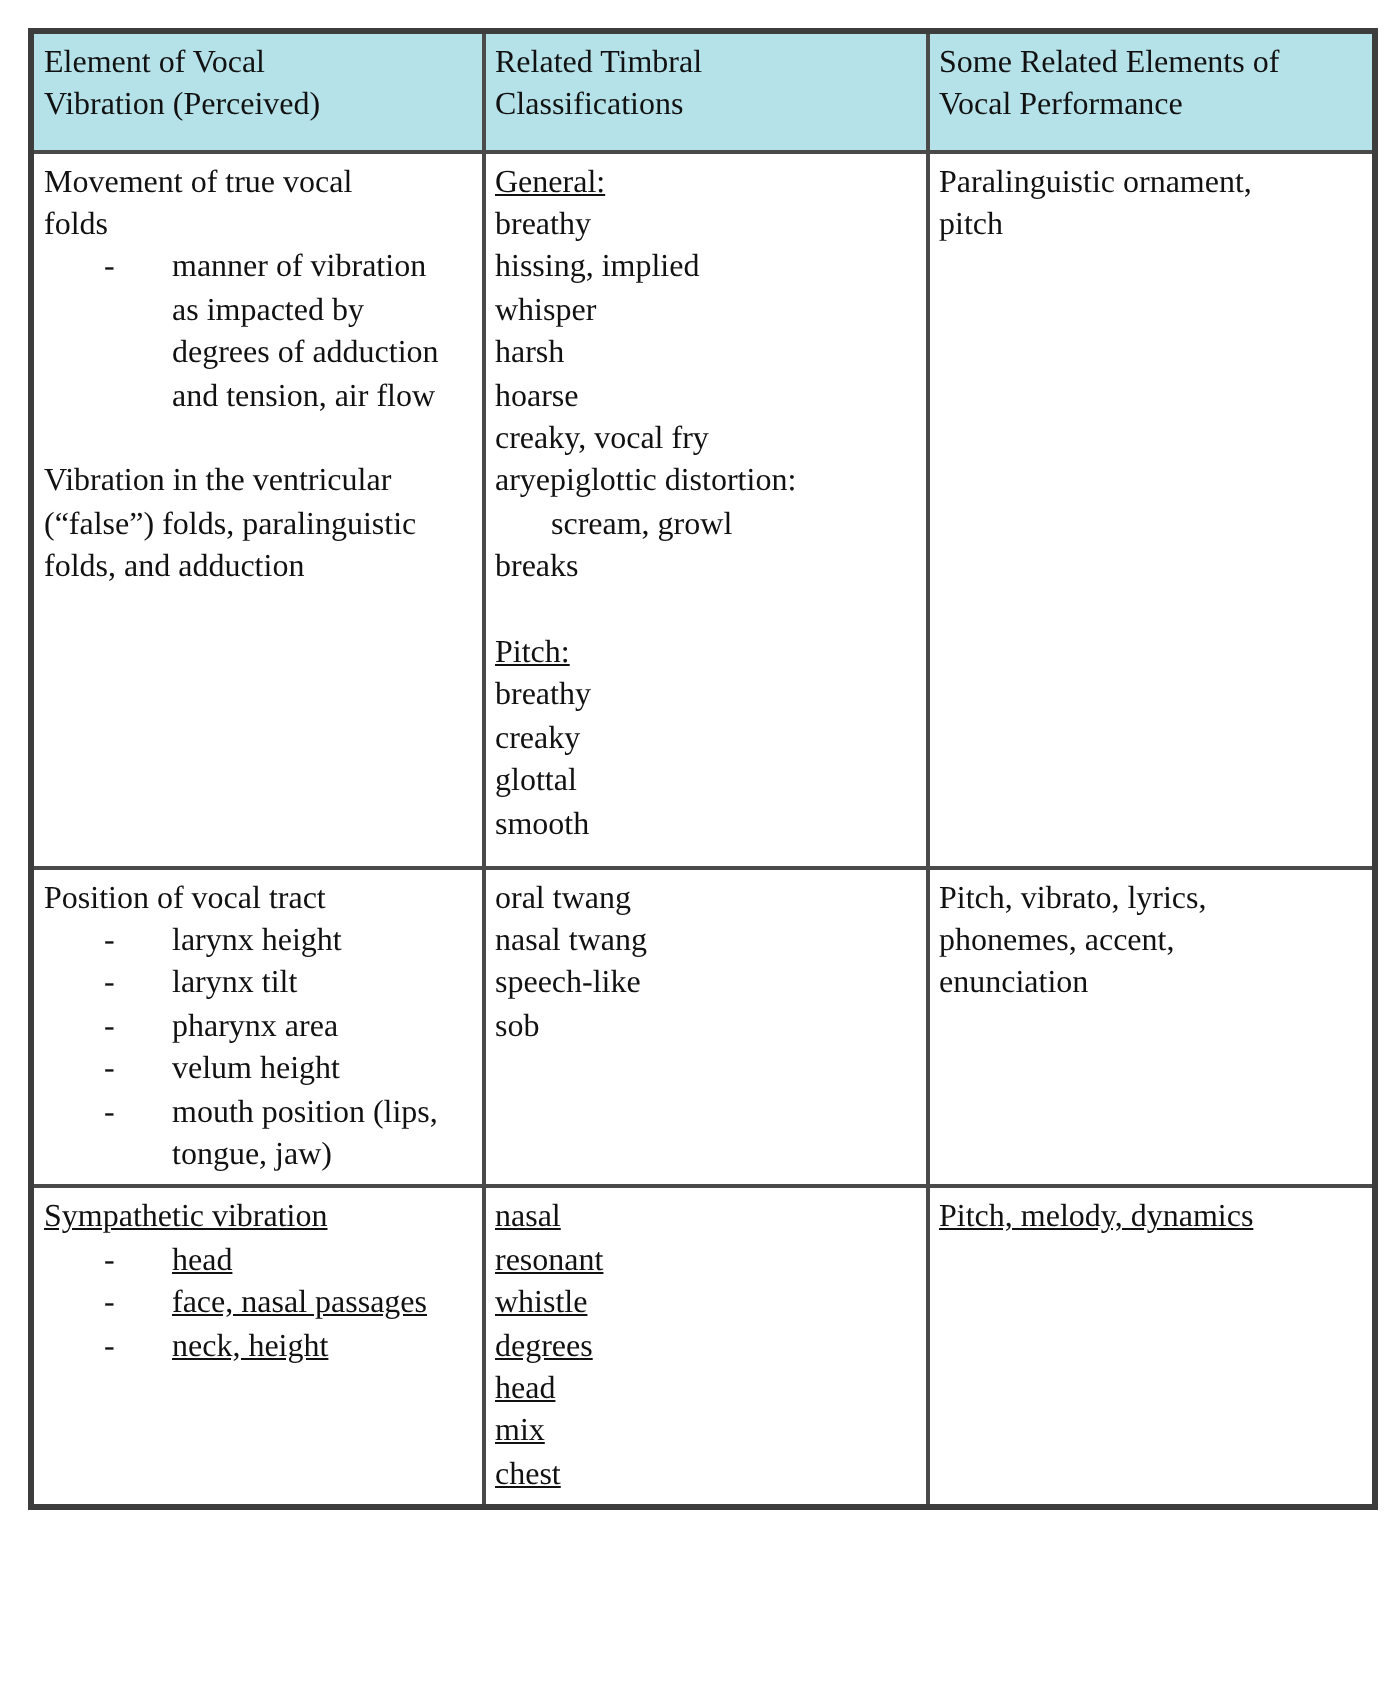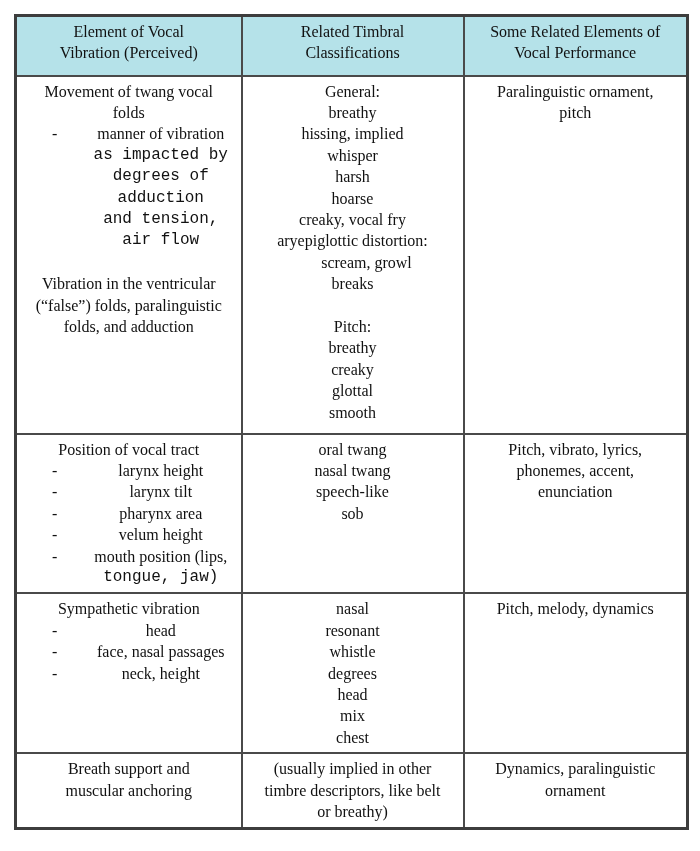--- a/index.html
+++ b/index.html
@@ -22,38 +22,38 @@
   table.vocab{
     border-collapse:collapse;
     table-layout:fixed;
     width:672px;
     border:3px solid var(--border-outer);
   }
   col.c1{width:226px;} col.c2{width:222px;} col.c3{width:224px;}
   th,td{
     border:2px solid var(--border-inner);
     vertical-align:top;
-    text-align:center;
+    text-align:left;
     padding:4px 5px 4px 5px;
     font-size:16px;
     line-height:21.4px;
     font-weight:normal;
   }
   thead tr{height:60px;}
   thead th{background:var(--header-bg);}
   tbody tr.r1{height:358px;}
   tbody tr.r2{height:155px;}
-  tbody tr.r3{height:128px;}
+  tbody tr.r3{height:128px;text-decoration:underline;}
   tbody tr.r4{height:75px;}
   .blk{min-height:21.4px;}
   .blk.blank{height:21.4px;}
-  .blk.u{}
+  .blk.u{text-decoration:underline;}
   .blk.bullet{position:relative;padding-left:64px;}
   .blk.bullet .marker{position:absolute;left:30px;top:0;}
-  .blk.bcont{padding-left:64px;font-family:Liberation Mono, monospace;}
+  .blk.bcont{padding-left:64px;}
   .blk.ind{padding-left:28px;}
 </style>
 </head>
 <body>
 
 <div class="page">
   <table class="vocab">
     <colgroup>
       <col class="c1">
         <col class="c2">
@@ -71,21 +71,21 @@
           </th>
           <th>
             <div class="blk text">Some Related Elements of</div>
             <div class="blk text">Vocal Performance</div>
           </th>
         </tr>
     </thead>
     <tbody id="tbody">
         <tr class="r1">
           <td>
-            <div class="blk text">Movement of twang vocal</div>
+            <div class="blk text">Movement of true vocal</div>
             <div class="blk text">folds</div>
             <div class="blk bullet"><span class="marker">-</span><span>manner of vibration</span></div>
             <div class="blk bcont">as impacted by</div>
             <div class="blk bcont">degrees of adduction</div>
             <div class="blk bcont">and tension, air flow</div>
             <div class="blk blank"></div>
             <div class="blk text">Vibration in the ventricular</div>
             <div class="blk text">(“false”) folds, paralinguistic</div>
             <div class="blk text">folds, and adduction</div>
           </td>
@@ -147,30 +147,15 @@
             <div class="blk text">whistle</div>
             <div class="blk text">degrees</div>
             <div class="blk text">head</div>
             <div class="blk text">mix</div>
             <div class="blk text">chest</div>
           </td>
           <td>
             <div class="blk text">Pitch, melody, dynamics</div>
           </td>
         </tr>
-        <tr class="r4">
-          <td>
-            <div class="blk text">Breath support and</div>
-            <div class="blk text">muscular anchoring</div>
-          </td>
-          <td>
-            <div class="blk text">(usually implied in other</div>
-            <div class="blk text">timbre descriptors, like belt</div>
-            <div class="blk text">or breathy)</div>
-          </td>
-          <td>
-            <div class="blk text">Dynamics, paralinguistic</div>
-            <div class="blk text">ornament</div>
-          </td>
-        </tr>
       </tbody>
   </table>
 </div>
 
 </body></html>

